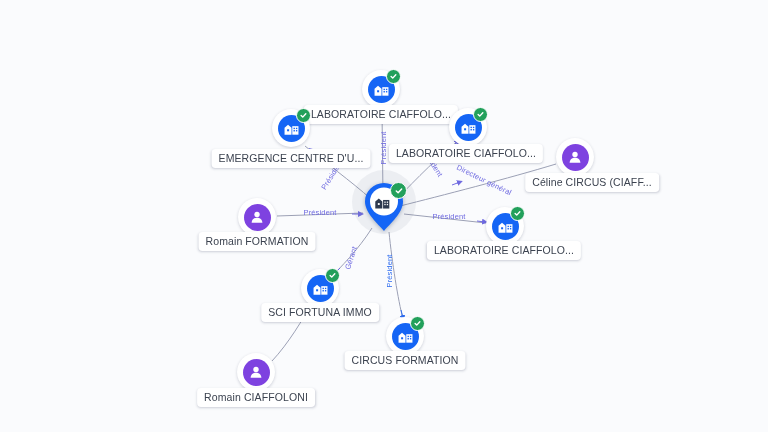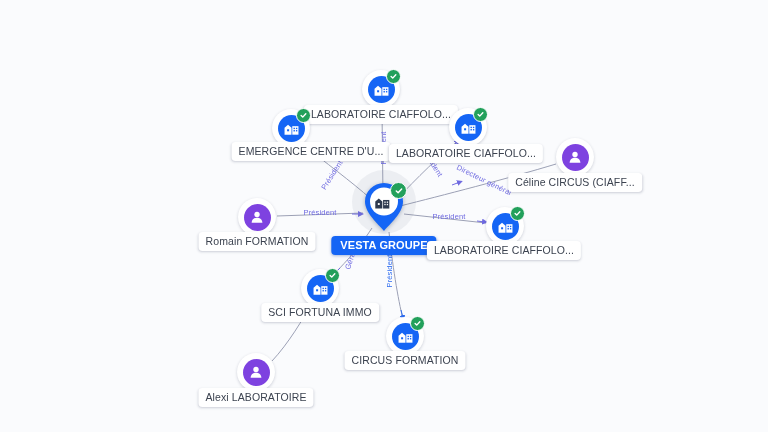--- a/index.html
+++ b/index.html
@@ -155,21 +155,20 @@
           <rect x="4.3" y="11" width="2.4" height="2.4" fill="#ffffff"></rect>
         </g>
       </svg>
       <div class="pin-badge">
         <svg width="8" height="8" viewBox="0 0 10 10">
           <path d="M1.6,5.1 L3.9,7.3 L8.3,2.6" stroke="#fff" stroke-width="1.8" fill="none" stroke-linecap="round" stroke-linejoin="round"></path>
         </svg>
       </div>
     </div>
   </div>
-  <div class="lbl center" style="left:384px;top:236px;">VESTA GROUPE</div>
 
   <div id="nodes">
       <div class="node" style="left: 381px; top: 89px;">
         <div class="circle-node">
           <div class="inner company">
             <svg width="17" height="17" viewBox="0 0 22 22">
               <g fill="#ffffff">
                 <path d="M2,10 L2,19 L11,19 L11,10 L6.5,6 Z"></path>
                 <rect x="12" y="8" width="8" height="11"></rect>
                 <rect x="13.6" y="10" width="1.8" height="1.8" fill="#1565f5"></rect>
@@ -203,21 +202,21 @@
               </g>
             </svg>
           </div>
           <div class="badge">
             <svg width="7" height="7" viewBox="0 0 10 10">
               <path d="M1.6,5.1 L3.9,7.3 L8.3,2.6" stroke="#fff" stroke-width="2" fill="none" stroke-linecap="round" stroke-linejoin="round"></path>
             </svg>
           </div>
         </div>
       </div>
-      <div class="lbl" style="left: 291px; top: 142px; margin-left: 20px;">EMERGENCE CENTRE D'U...</div>
+      <div class="lbl" style="left: 291px; top: 149px;">EMERGENCE CENTRE D'U...</div>
       <div class="node" style="left: 468px; top: 127px;">
         <div class="circle-node">
           <div class="inner company">
             <svg width="17" height="17" viewBox="0 0 22 22">
               <g fill="#ffffff">
                 <path d="M2,10 L2,19 L11,19 L11,10 L6.5,6 Z"></path>
                 <rect x="12" y="8" width="8" height="11"></rect>
                 <rect x="13.6" y="10" width="1.8" height="1.8" fill="#1565f5"></rect>
                 <rect x="16.7" y="10" width="1.8" height="1.8" fill="#1565f5"></rect>
                 <rect x="13.6" y="13" width="1.8" height="1.8" fill="#1565f5"></rect>
@@ -237,21 +236,21 @@
       <div class="node" style="left: 575px; top: 157px;">
         <div class="circle-node">
           <div class="inner person">
             <svg width="16" height="16" viewBox="0 0 22 22">
               <circle cx="11" cy="7.6" r="3.7" fill="#ffffff"></circle>
               <path d="M3.6,19 C3.6,14.6 7,12 11,12 C15,12 18.4,14.6 18.4,19 Z" fill="#ffffff"></path>
             </svg>
           </div>
         </div>
       </div>
-      <div class="lbl" style="left: 575px; top: 173px;">Céline CIRCUS (CIAFF...</div>
+      <div class="lbl" style="left: 592px; top: 173px;">Céline CIRCUS (CIAFF...</div>
       <div class="node" style="left: 257px; top: 217px;">
         <div class="circle-node">
           <div class="inner person">
             <svg width="16" height="16" viewBox="0 0 22 22">
               <circle cx="11" cy="7.6" r="3.7" fill="#ffffff"></circle>
               <path d="M3.6,19 C3.6,14.6 7,12 11,12 C15,12 18.4,14.6 18.4,19 Z" fill="#ffffff"></path>
             </svg>
           </div>
         </div>
       </div>
@@ -328,16 +327,16 @@
       <div class="node" style="left: 256px; top: 372px;">
         <div class="circle-node">
           <div class="inner person">
             <svg width="16" height="16" viewBox="0 0 22 22">
               <circle cx="11" cy="7.6" r="3.7" fill="#ffffff"></circle>
               <path d="M3.6,19 C3.6,14.6 7,12 11,12 C15,12 18.4,14.6 18.4,19 Z" fill="#ffffff"></path>
             </svg>
           </div>
         </div>
       </div>
-      <div class="lbl" style="left: 256px; top: 388px;">Alexi LABORATOIRE</div>
+      <div class="lbl" style="left: 256px; top: 388px;">Romain CIAFFOLONI</div>
     </div>
 
 </div>
 
 </body></html>

